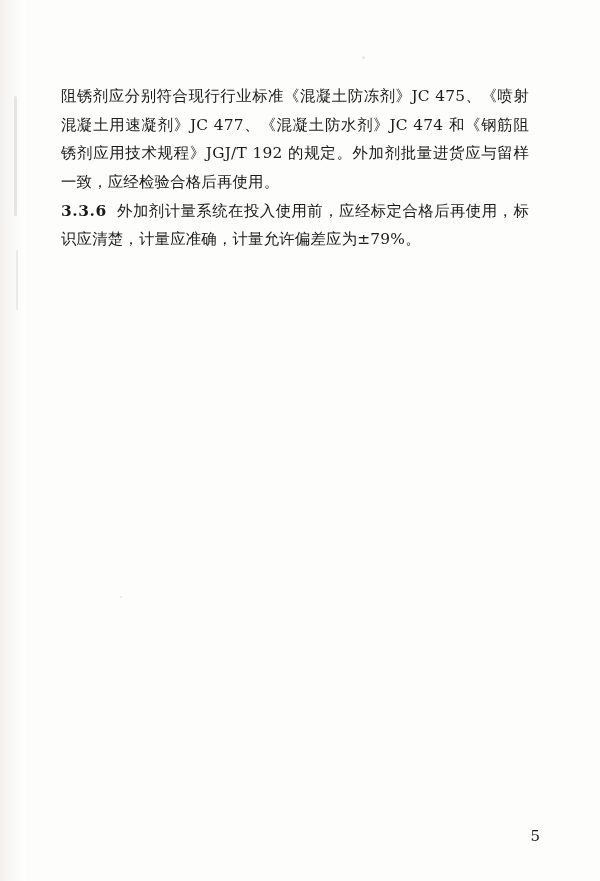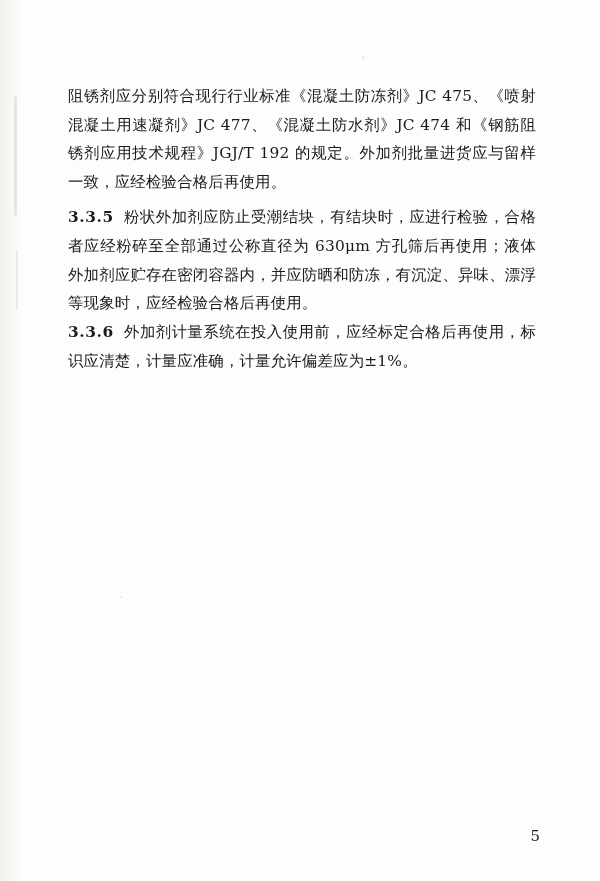--- a/index.html
+++ b/index.html
@@ -52,21 +52,21 @@
     pointer-events: none;
   }
   .speck {
     position: absolute;
     background: #e9e7e3;
     border-radius: 50%;
     pointer-events: none;
   }
   .content {
     position: absolute;
-    left: 68px;
+    left: 61px;
     top: 82px;
     width: 468px;
   }
   .para {
     font-size: 15.4px;
     line-height: 28.6px;
     text-align: justify;
     text-justify: inter-ideograph;
     margin: 0 0 0.5px 0;
     letter-spacing: 0.2px;
@@ -104,26 +104,23 @@
   <div class="speck" style="left:120px; top:596px; width:2px; height:2px;"></div>
 
   <div class="content">
 
     <p class="para first">
       <span>阻锈剂应分别符合现行行业标准《混凝土防冻剂》JC 475、《喷射混凝土用速凝剂》JC 477、《混凝土防水剂》JC 474 和《钢筋阻锈剂应用技术规程》JGJ/T 192 的规定。外加剂批量进货应与留样一致，应经检验合格后再使用。</span>
     </p>
 
 
 
-    <p class="para spaced">
-      <span class="num">3.3.5</span><span>粉状外加剂应防止受潮结块，有结块时，应进行检验，合格者应经粉碎至全部通过公称直径为 630μm 方孔筛后再使用；液体外加剂应贮存在密闭容器内，并应防晒和防冻，有沉淀、异味、漂浮等现象时，应经检验合格后再使用。</span>
-    </p>
 
     <p class="para">
-      <span class="num">3.3.6</span><span>外加剂计量系统在投入使用前，应经标定合格后再使用，标识应清楚，计量应准确，计量允许偏差应为±1%。</span>
+      <span class="num">3.3.6</span><span>外加剂计量系统在投入使用前，应经标定合格后再使用，标识应清楚，计量应准确，计量允许偏差应为±79%。</span>
     </p>
 
 
   </div>
 
   <div class="pageno">5</div>
 
 </div>
 
 </body></html>

